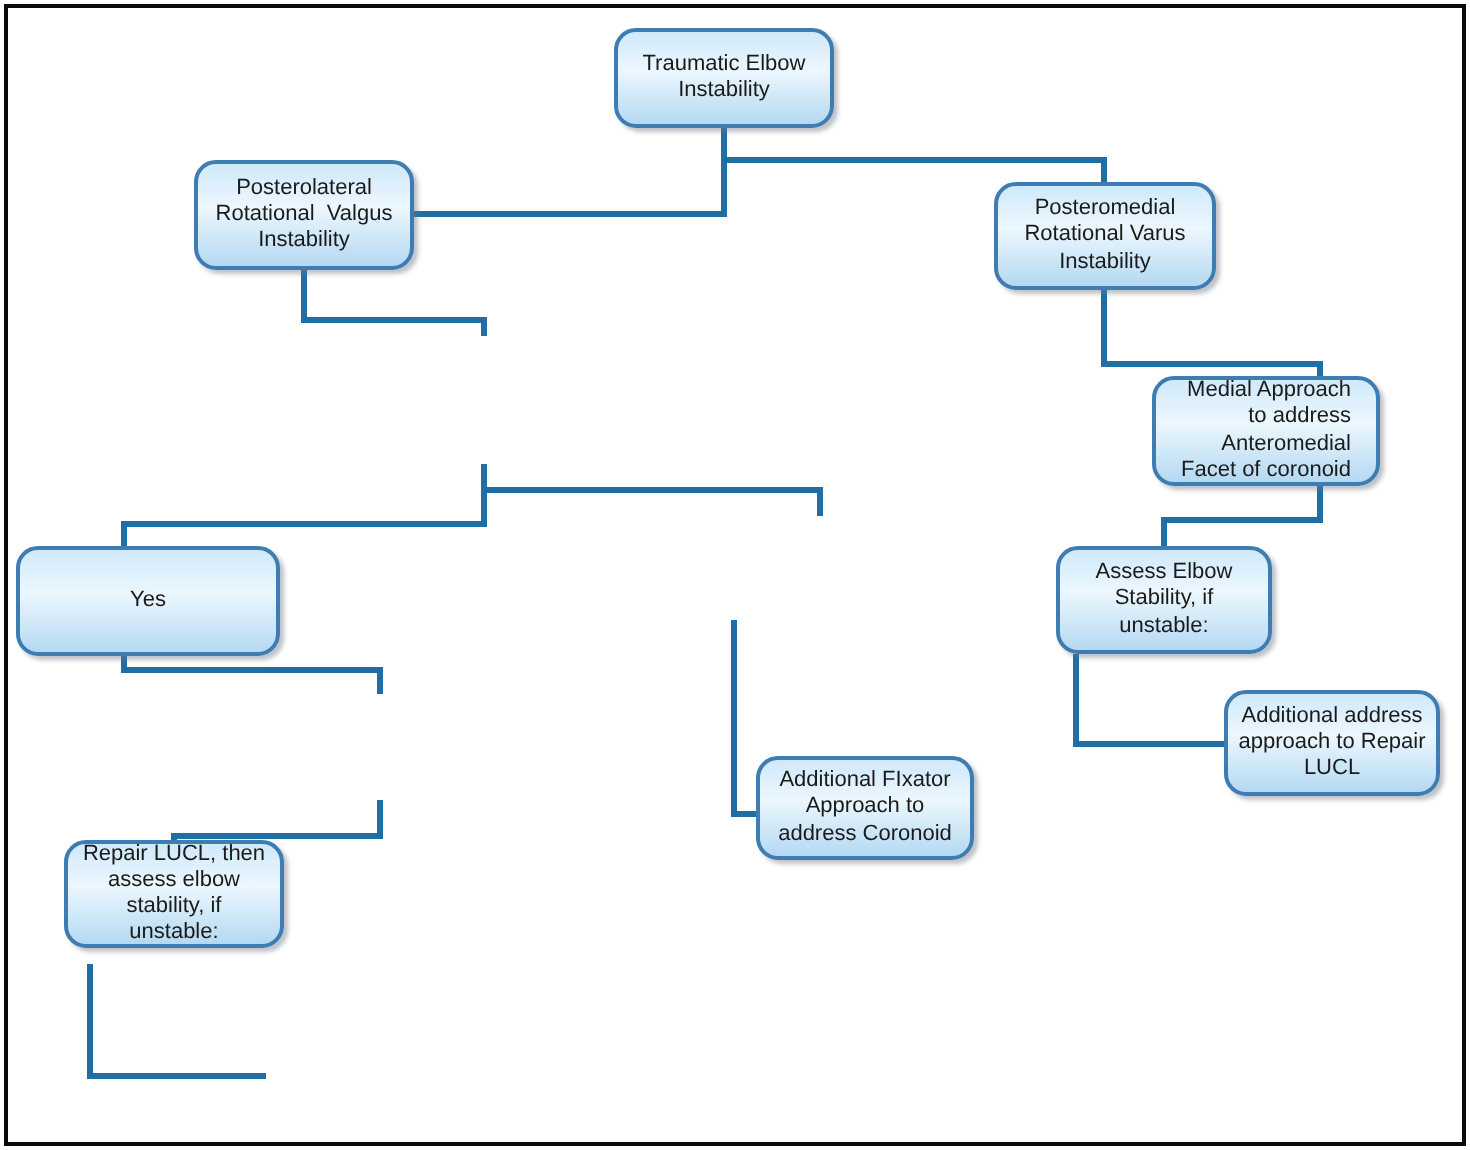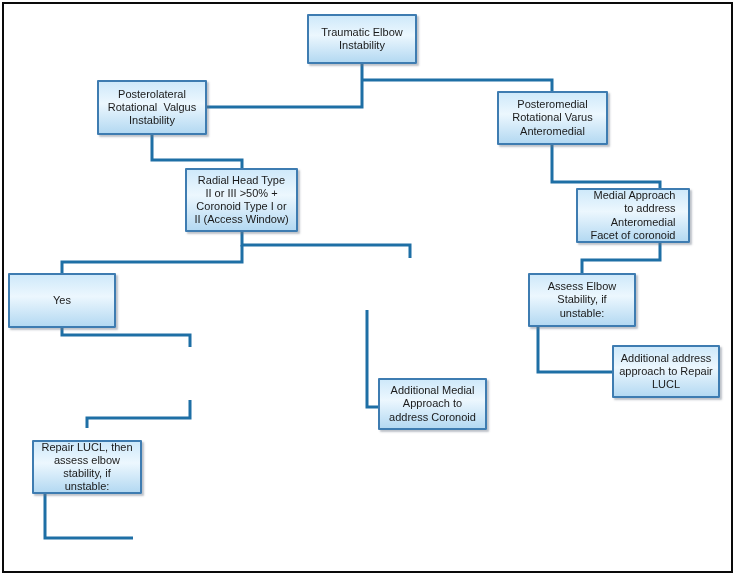--- a/index.html
+++ b/index.html
@@ -25,46 +25,46 @@
   }
   #edges-svg path {
     fill: none;
     stroke: #1E6FA5;
     stroke-width: 3;
   }
   .node {
     position: absolute;
     box-sizing: border-box;
     border: 2px solid #3E7CB1;
-    border-radius: 1px;
+    border-radius: 11px;
     background: linear-gradient(180deg, #cfe9fa 0%, #ecf7fe 42%, #b4d9f2 100%);
     box-shadow: 2px 2px 2px rgba(110,120,135,0.45);
     display: flex;
     align-items: center;
     justify-content: center;
     text-align: center;
     font-size: 11px;
     line-height: 1.2;
     color: #1a1a1a;
     white-space: pre-wrap;
     padding: 1px 4px;
   }
   
   .n-traumatic        { left:307px; top:14px;  width:110px; height:50px; }
   .n-plrvi            { left:97px;  top:80px;  width:110px; height:55px;text-align:center; }
   .n-pmrvi            { left:497px; top:91px;  width:111px; height:54px; }
   .n-radial           { left:185px; top:168px; width:113px; height:64px; }
   .n-medial-approach  { left:576px; top:188px; width:114px; height:55px;text-align:right; }
-  .n-yes              { left:8px;   top:273px; width:108px; height:55px; }
+  .n-yes              { left:8px;   top:273px; width:132px; height:55px; }
   .n-no               { left:358px; top:258px; width:104px; height:52px; }
   .n-assess           { left:528px; top:273px; width:108px; height:54px; }
   .n-direct-lateral   { left:133px; top:347px; width:114px; height:53px; }
   .n-additional-medial{ left:378px; top:378px; width:109px; height:52px; }
   .n-additional-lateral{left:612px; top:345px; width:108px; height:53px; }
-  .n-repair-lucl      { left:32px;  top:440px; width:110px; height:54px; }
+  .n-repair-lucl      { left:32px;  top:420px; width:110px; height:54px; }
   .n-apply-hinged     { left:133px; top:510px; width:110px; height:52px; }
 </style>
 </head>
 <body>
 
 <div id="canvas">
 
   <svg id="edges-svg" viewBox="0 0 735 575" xmlns="http://www.w3.org/2000/svg">
     <path d="M362,64 V107 H207"></path>
     <path d="M362,80 H552 V91"></path>
@@ -80,34 +80,30 @@
     <path d="M538,327 V372 H612"></path>
   </svg>
 
   <div class="node n-traumatic">Traumatic Elbow
 Instability</div>
   <div class="node n-plrvi">Posterolateral
 Rotational  Valgus
 Instability</div>
   <div class="node n-pmrvi">Posteromedial
 Rotational Varus
-Anteromedial</div>
-  <div class="node n-radial">Radial Head Type
-II or III &gt;50% +
-Coronoid Type I or
-II (Access Window)</div>
+Instability</div>
   <div class="node n-medial-approach">Medial Approach
 to address
 Anteromedial
 Facet of coronoid</div>
   <div class="node n-yes">Yes</div>
   <div class="node n-assess">Assess Elbow
 Stability, if
 unstable:</div>
-  <div class="node n-additional-medial">Additional Medial
+  <div class="node n-additional-medial">Additional FIxator
 Approach to
 address Coronoid</div>
   <div class="node n-additional-lateral">Additional address
 approach to Repair
 LUCL</div>
   <div class="node n-repair-lucl">Repair LUCL, then
 assess elbow
 stability, if
 unstable:</div>
 

